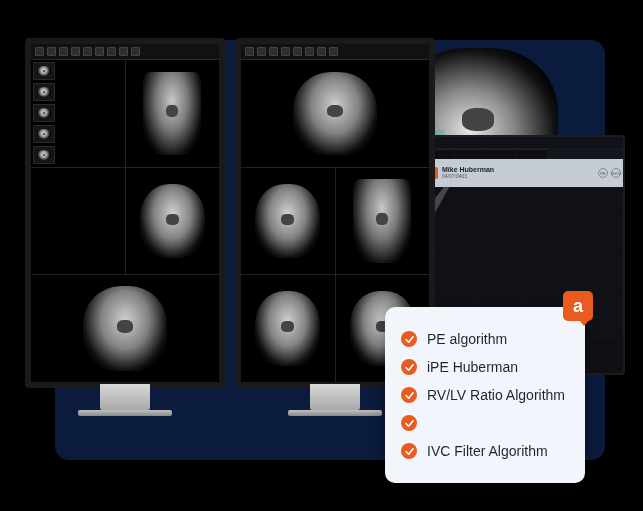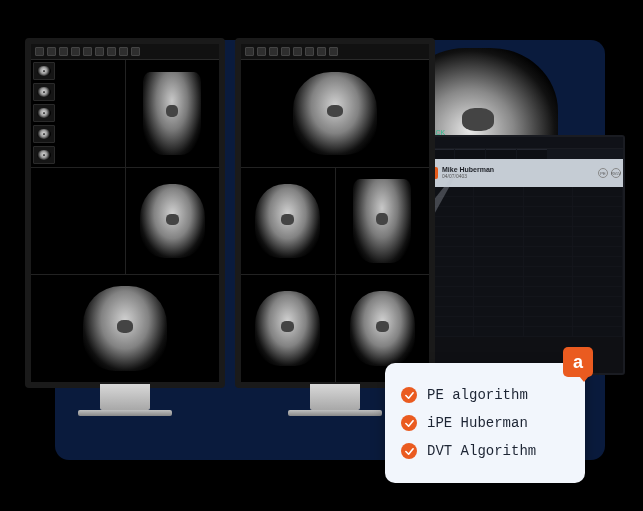--- a/index.html
+++ b/index.html
@@ -223,21 +223,20 @@
     position:absolute;
     bottom:-5px;right:4px;
     border-left:5px solid transparent;
     border-right:5px solid transparent;
     border-top:6px solid #ea5b20;
   }
   .alg {
     display:flex;align-items:flex-end;gap:10px;
     font-size:14px;color:#1d2534;
     padding:6px 0;
-    font-family:Liberation Mono, monospace;
   }
   .check {
     width:16px;height:16px;border-radius:50%;
     background:#ea5b20;display:flex;align-items:center;
     justify-content:center;flex-shrink:0;
   }
   .check svg { width:9px;height:9px; }
 </style>
 </head>
 <body>
@@ -477,15 +476,30 @@
         </svg>
     </span>
     <span>iPE Huberman</span>
   </div>
   <div class="alg">
     <span class="check">
       <svg viewBox="0 0 10 10">
           <path d="M1 5 L4 8 L9 2" stroke="#fff" stroke-width="1.8" fill="none" stroke-linecap="round" stroke-linejoin="round"></path>
         </svg>
     </span>
-    <span>DVT Algorithm</span>
+    <span>RV/LV Ratio Algorithm</span>
+  </div>
+  <div class="alg">
+    <span class="check">
+      <svg viewBox="0 0 10 10">
+          <path d="M1 5 L4 8 L9 2" stroke="#fff" stroke-width="1.8" fill="none" stroke-linecap="round" stroke-linejoin="round"></path>
+        </svg>
+    </span>
+  </div>
+  <div class="alg">
+    <span class="check">
+      <svg viewBox="0 0 10 10">
+          <path d="M1 5 L4 8 L9 2" stroke="#fff" stroke-width="1.8" fill="none" stroke-linecap="round" stroke-linejoin="round"></path>
+        </svg>
+    </span>
+    <span>IVC Filter Algorithm</span>
   </div>
 </div>
 
 </body></html>

